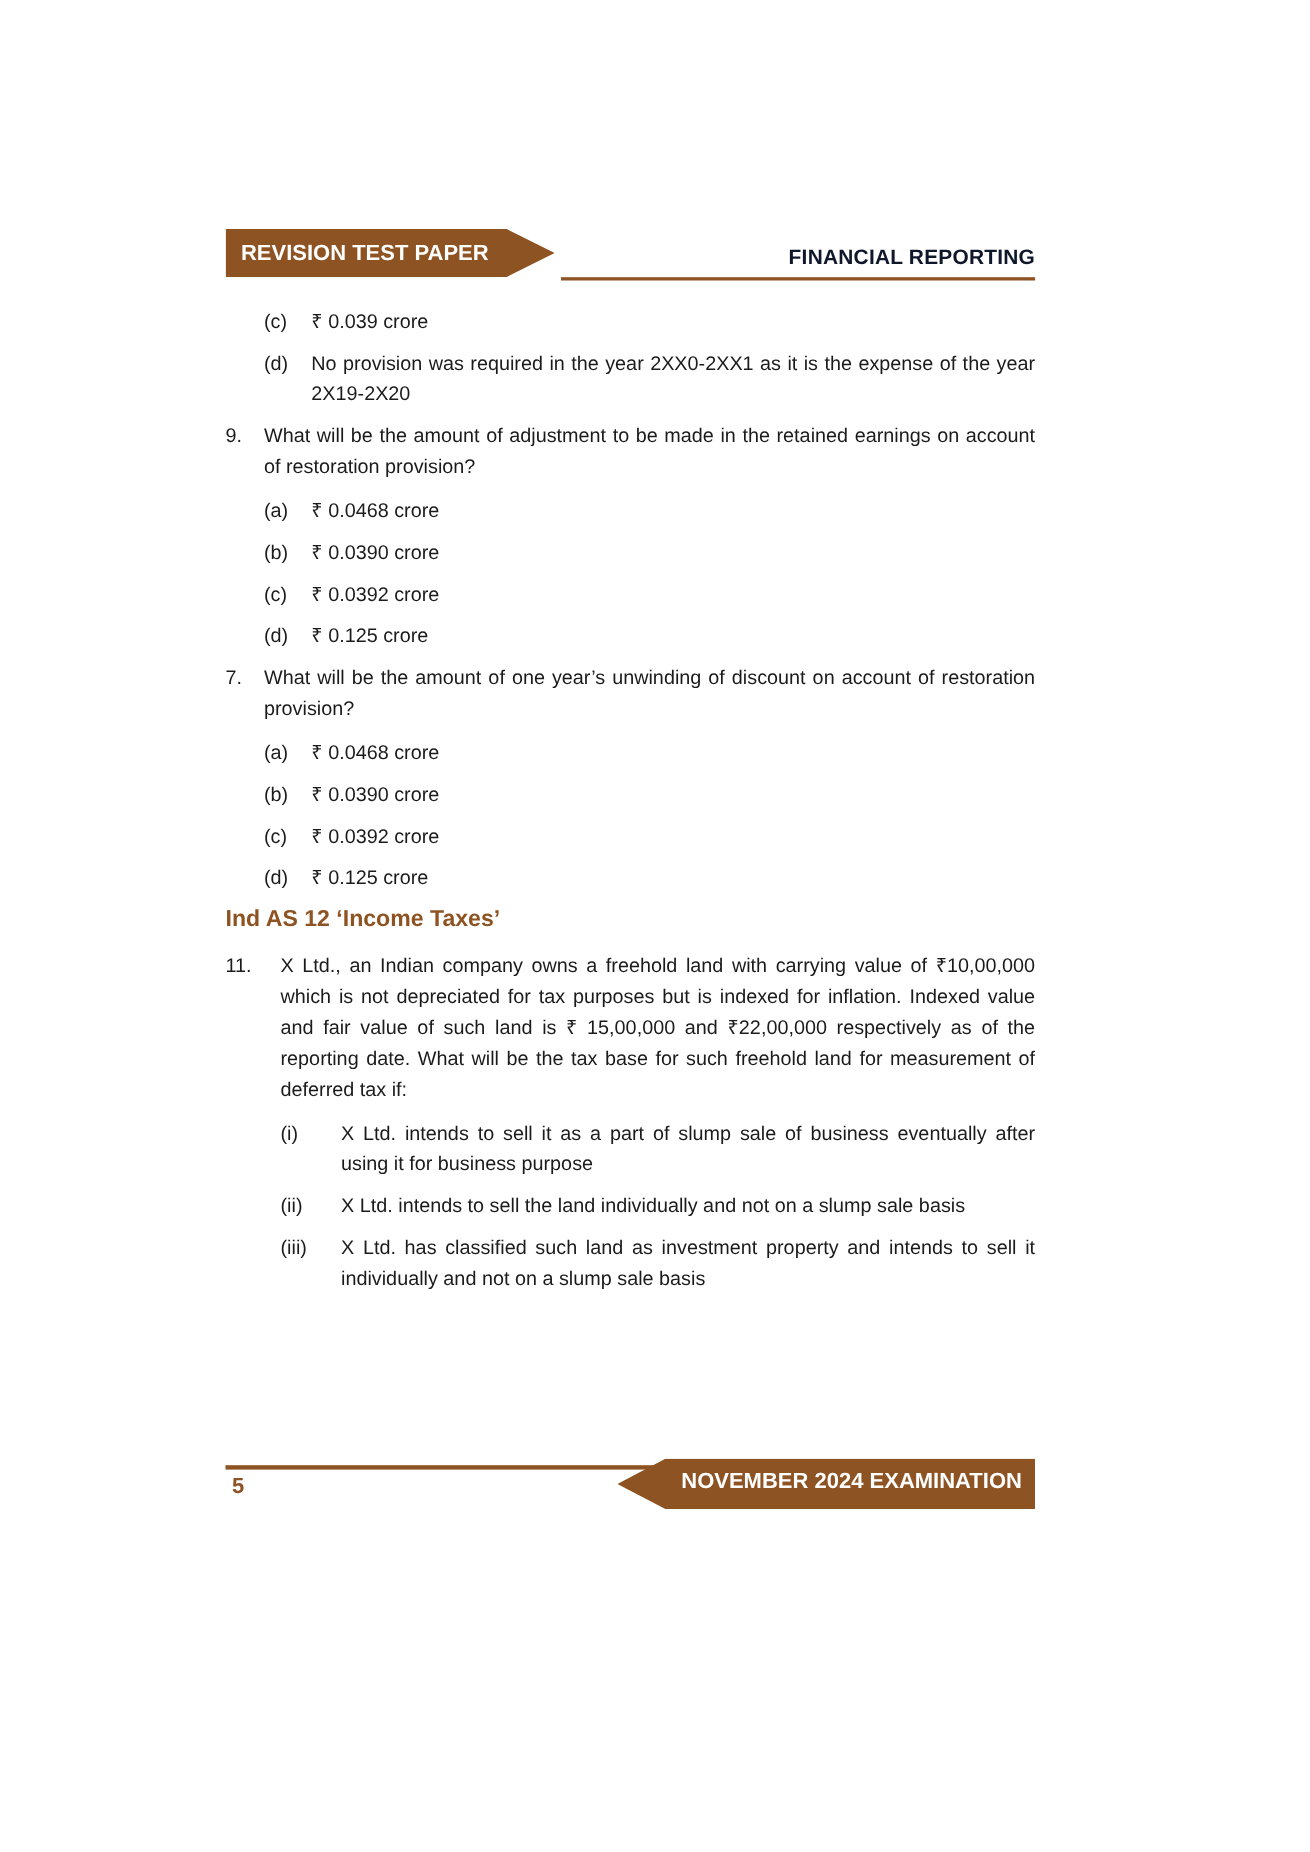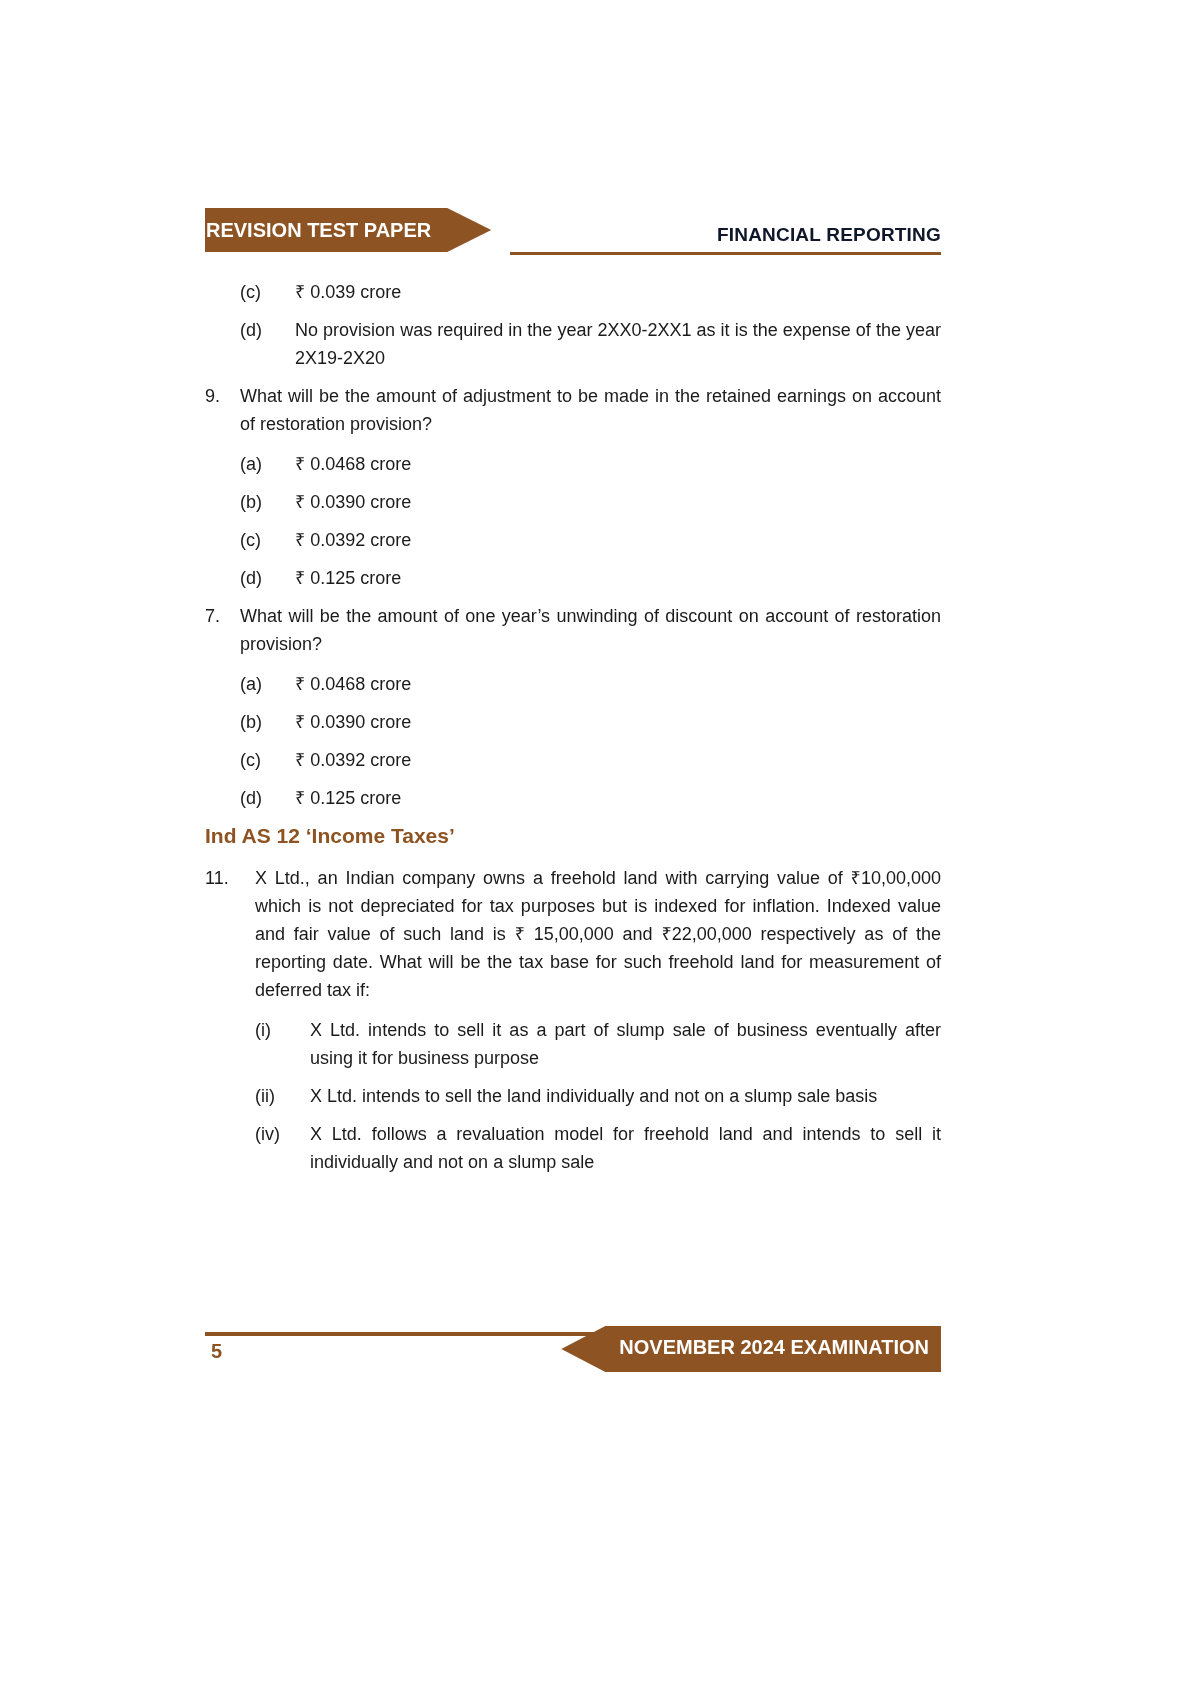--- a/index.html
+++ b/index.html
@@ -25,21 +25,21 @@
     color: #ffffff;
     font-weight: bold;
     font-size: 20px;
     white-space: nowrap;
   }
   .banner-left {
     position: absolute;
     left: 0; top: 0;
     height: 44px;
     line-height: 44px;
-    padding: 0 60px 0 1px;
+    padding: 0 60px 0 14px;
     clip-path: polygon(0 0, calc(100% - 44px) 0, 100% 50%, calc(100% - 44px) 100%, 0 100%);
   }
   .subject {
     position: absolute;
     right: 0; bottom: 9px;
     color: #0f172a;
     font-weight: bold;
     font-size: 19px;
     letter-spacing: 0.2px;
   }
@@ -57,21 +57,21 @@
     left: 205px;
     width: 736px;
     font-size: 18px;
     line-height: 28px;
   }
   .opt {
     display: flex;
     margin: 0 0 10px 35px;
   }
   .opt-label { width: 43px; flex-shrink: 0; }
-  .opt-text  { flex: 1; text-align: justify; margin-left: 12px; }
+  .opt-text  { flex: 1; text-align: justify; }
 
   .question {
     display: flex;
     margin: 2px 0 12px 0;
   }
   .q-num { width: 35px; flex-shrink: 0; }
   .q-text { flex: 1; text-align: justify; }
 
   .section-heading {
     color: #8e5322;
@@ -191,22 +191,22 @@
     </div>
     <div class="sub">
       <span class="sub-label">(i)</span>
       <span class="sub-text">X Ltd. intends to sell it as a part of slump sale of business eventually after using it for business purpose</span>
     </div>
     <div class="sub">
       <span class="sub-label">(ii)</span>
       <span class="sub-text">X Ltd. intends to sell the land individually and not on a slump sale basis</span>
     </div>
     <div class="sub">
-      <span class="sub-label">(iv)</span>
-      <span class="sub-text">X Ltd. follows a revaluation model for freehold land and intends to sell it individually and not on a slump sale</span>
+      <span class="sub-label">(iii)</span>
+      <span class="sub-text">X Ltd. has classified such land as investment property and intends to sell it individually and not on a slump sale basis</span>
     </div>
 
   </main>
 
   <footer class="footer">
     <div class="footer-rule"></div>
     <div class="banner banner-right">
       <span>NOVEMBER 2024 EXAMINATION</span>
     </div>
     <div class="page-number">5</div>

